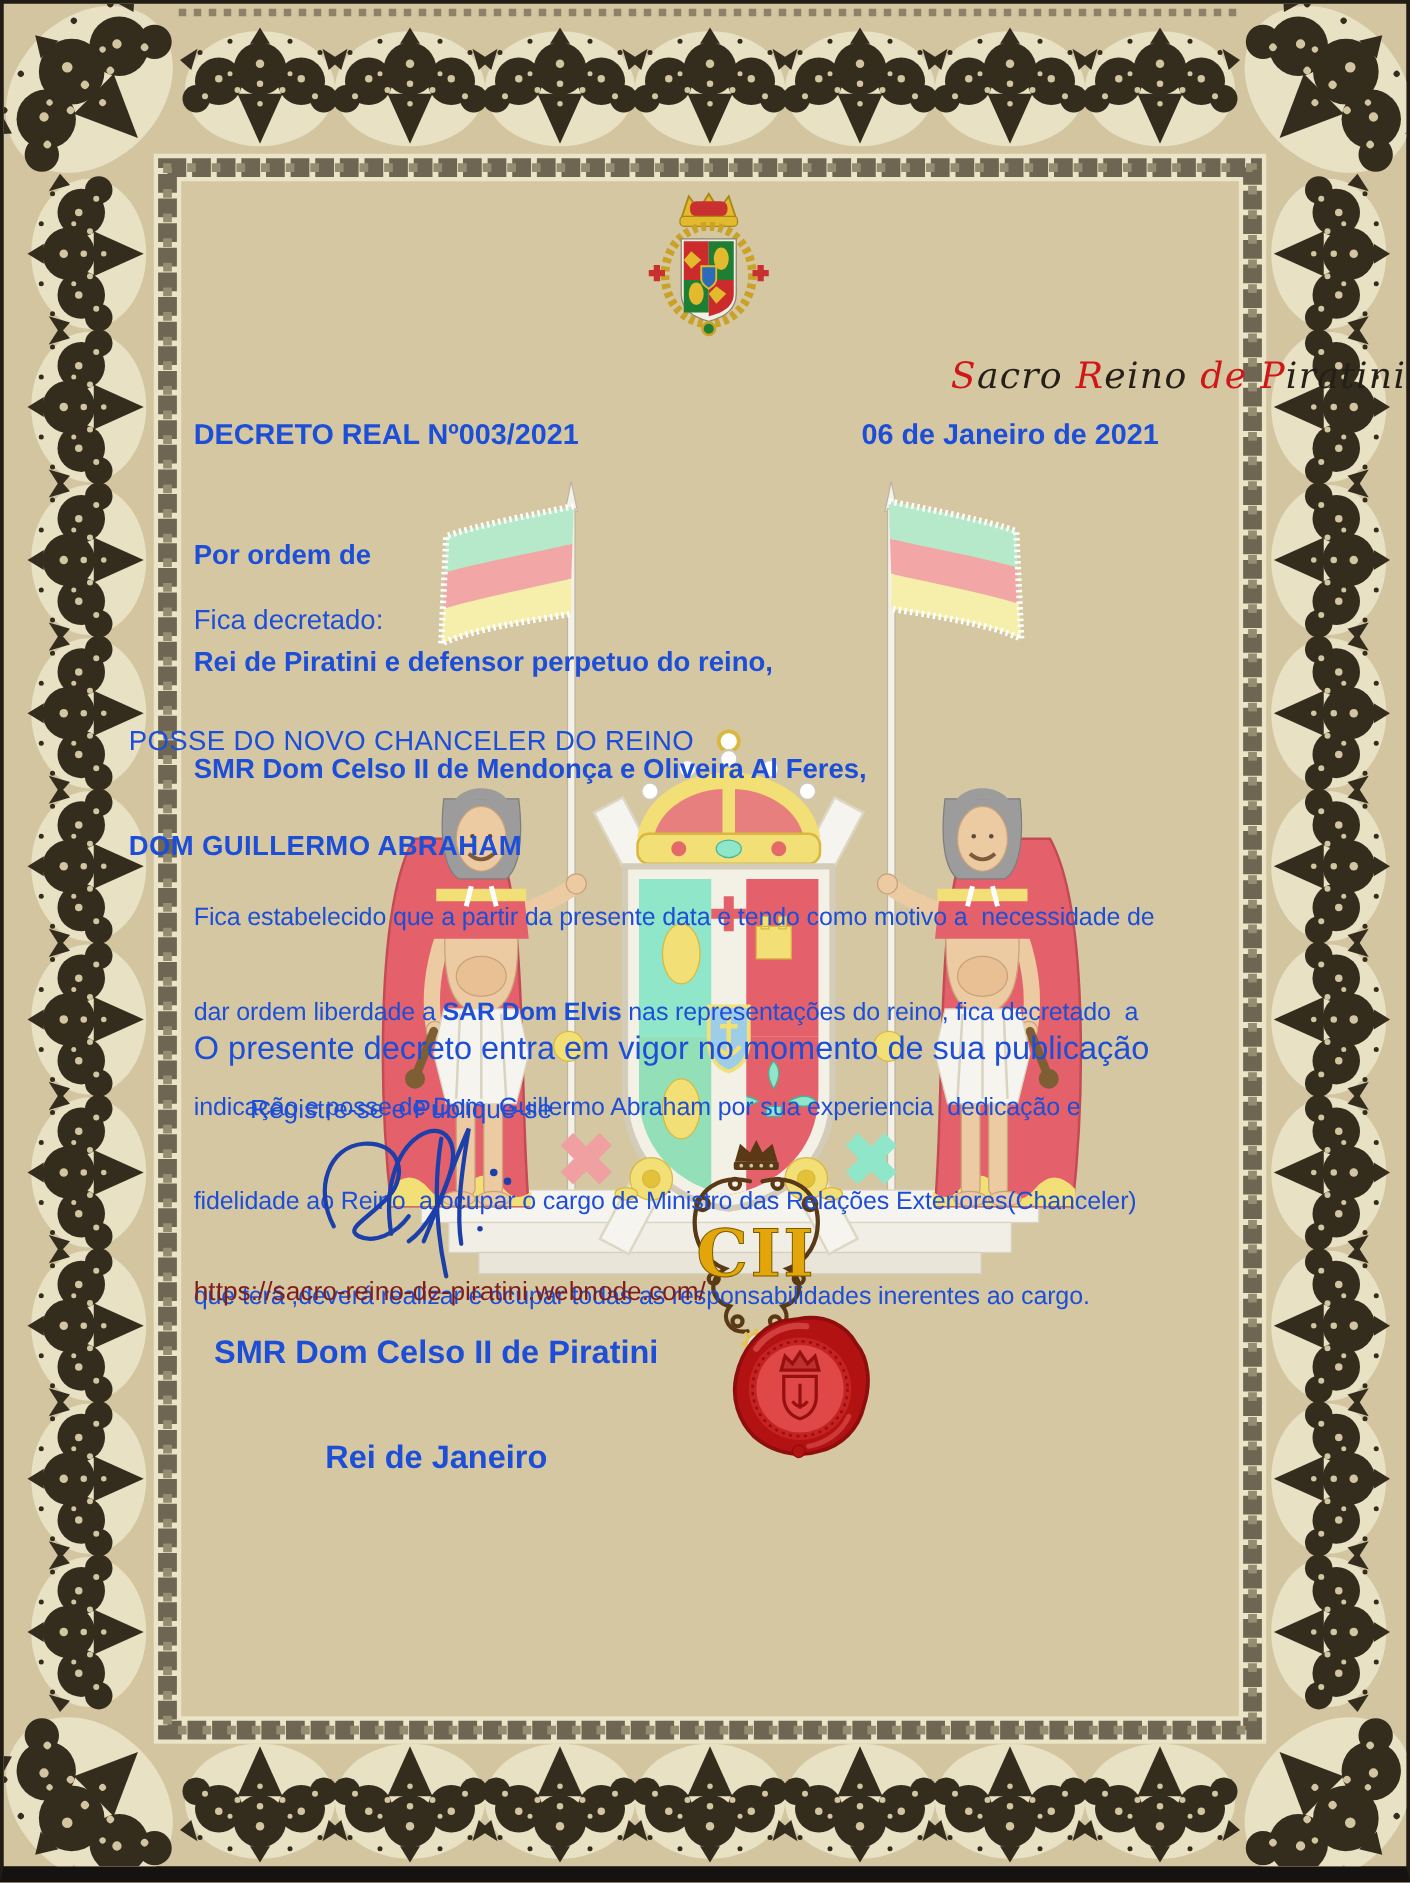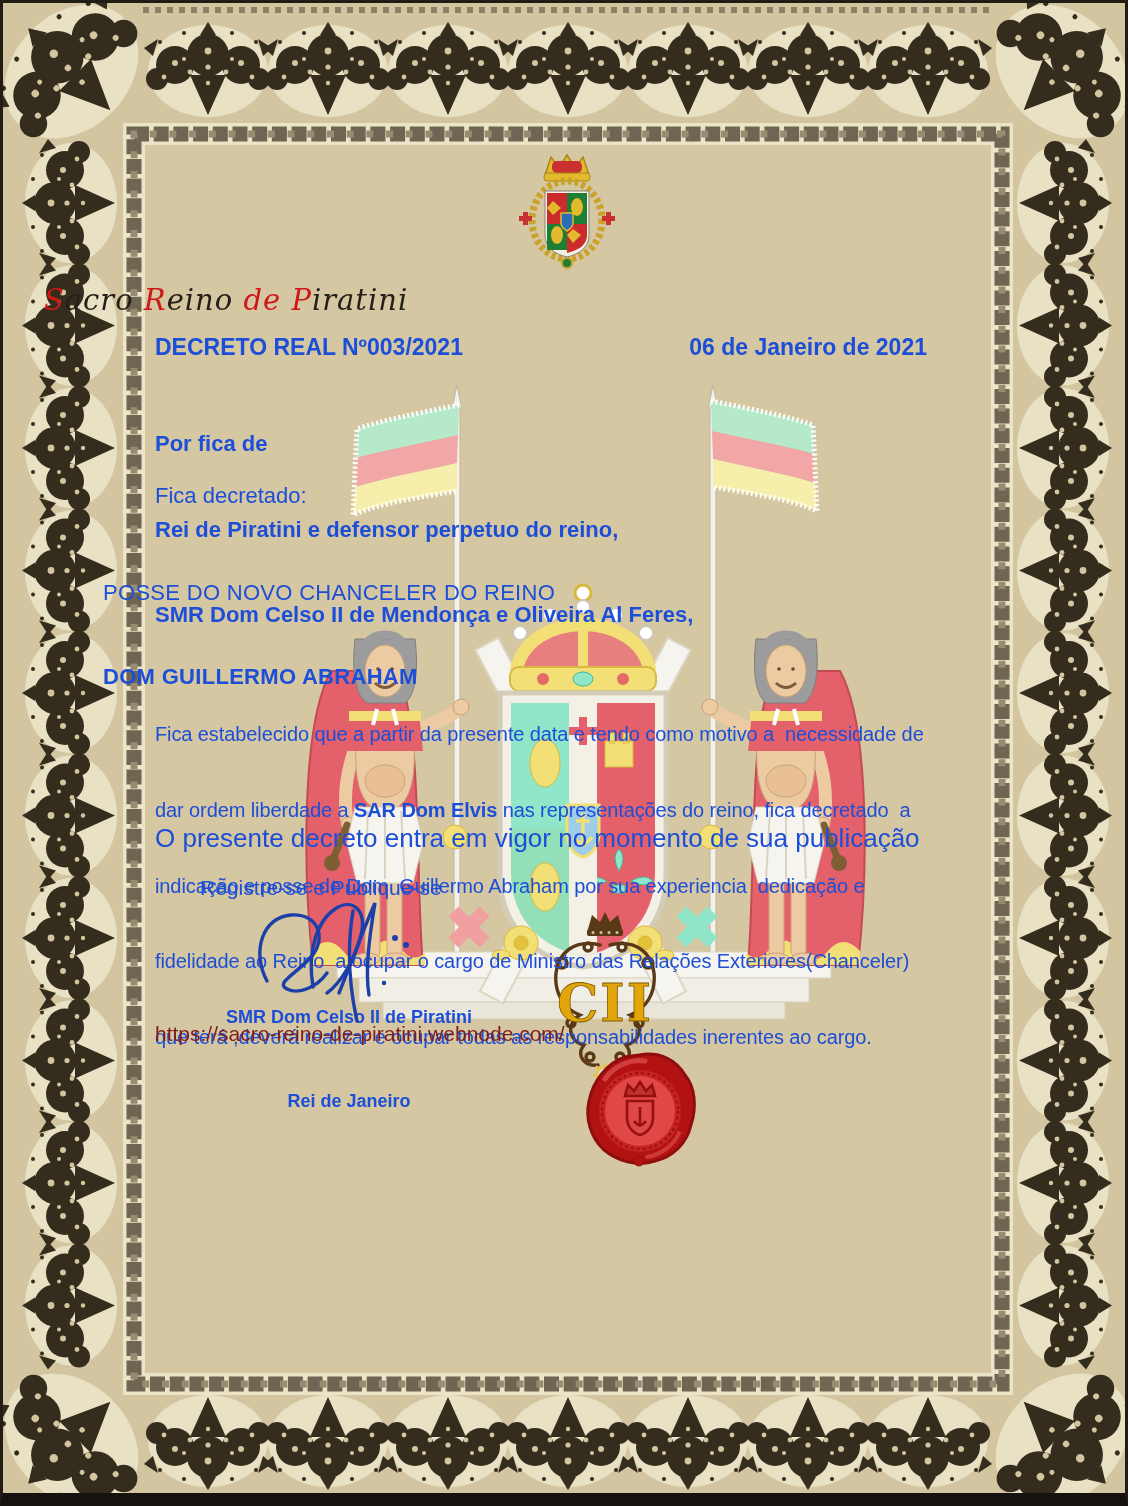--- a/index.html
+++ b/index.html
@@ -8,34 +8,34 @@
     background:#d2c5a0;overflow:hidden;box-sizing:border-box;
     border-top:3px solid #211d14;border-left:3px solid #211d14;border-right:3px solid #211d14;
     border-bottom:13px solid #151210;
     font-family:"Liberation Sans",sans-serif;color:#141414;
   }
   .abs{position:absolute;}
   .t{font-family:"Liberation Sans",sans-serif;color:#1d4ed8;white-space:pre;line-height:1.2;}
   .b{font-weight:bold;}
   .z0{z-index:0}.z1{z-index:1}.z2{z-index:2}.z3{z-index:3}.z4{z-index:4}
   .script-title{
-    left:0;right:0;top:246px;text-align:left;z-index:3;
+    left:0;right:0;top:246px;text-align:right;z-index:3;
     font-family:"DejaVu Serif",serif;font-style:italic;font-size:29px;letter-spacing:1px;white-space:pre;
   }
   .script-title .red{color:#cf1717;}
   .script-title .dark{color:#241f18;}
   .decree-num{left:152px;top:331px;font-size:23px;}
   .decree-date{right:198px;top:331px;font-size:23px;}
   .order-block{left:152px;top:370px;font-size:22px;line-height:28.5px;}
   .fica{left:152px;top:480px;font-size:22px;}
   .subject{left:100px;top:520px;width:860px;text-align:left;font-size:22px;line-height:28px;letter-spacing:0.3px;}
   .para{left:152px;top:669px;font-size:20px;line-height:25.2px;letter-spacing:-0.1px;}
   .effect{left:152px;top:820px;font-size:26px;}
   .register{left:152px;top:872px;font-size:21px;margin-left:45px;}
-  .signblock{left:150px;top:944px;width:392px;text-align:center;font-size:18px;line-height:28px;}
+  .signblock{left:150px;top:1008px;width:392px;text-align:center;font-size:26px;line-height:28px;}
   .url{left:152px;top:1018px;font-size:21px;color:#7f1d1d;text-decoration:none;}
   svg{display:block;}
 </style>
 </head>
 <body>
 
 <div class="page">
 
   <svg class="abs z0" width="1128" height="1506" viewBox="0 0 1128 1506" style="left:0;top:0;">
     <defs>
@@ -263,21 +263,21 @@
         <circle cx="372" cy="368" r="7" fill="#e3c23a"></circle>
       <ellipse cx="228" cy="380" rx="9" ry="5"></ellipse>
         <ellipse cx="392" cy="380" rx="9" ry="5"></ellipse>
     </g>
   </svg>
 
   <div class="abs t b z3 decree-num">DECRETO REAL Nº003/2021</div>
   <div class="abs t b z3 decree-date">06 de Janeiro de 2021</div>
 
   <div class="abs t b z3 order-block">
-    <div>Por fica de</div>
+    <div>Por ordem de</div>
     <div>Rei de Piratini e defensor perpetuo do reino,</div>
     <div>SMR Dom Celso II de Mendonça e Oliveira Al Feres,</div>
   </div>
 
   <div class="abs t z3 fica">Fica decretado:</div>
 
   <div class="abs t z3 subject">
     <div>POSSE DO NOVO CHANCELER DO REINO</div>
     <div class="b">DOM GUILLERMO ABRAHAM</div>
   </div>

